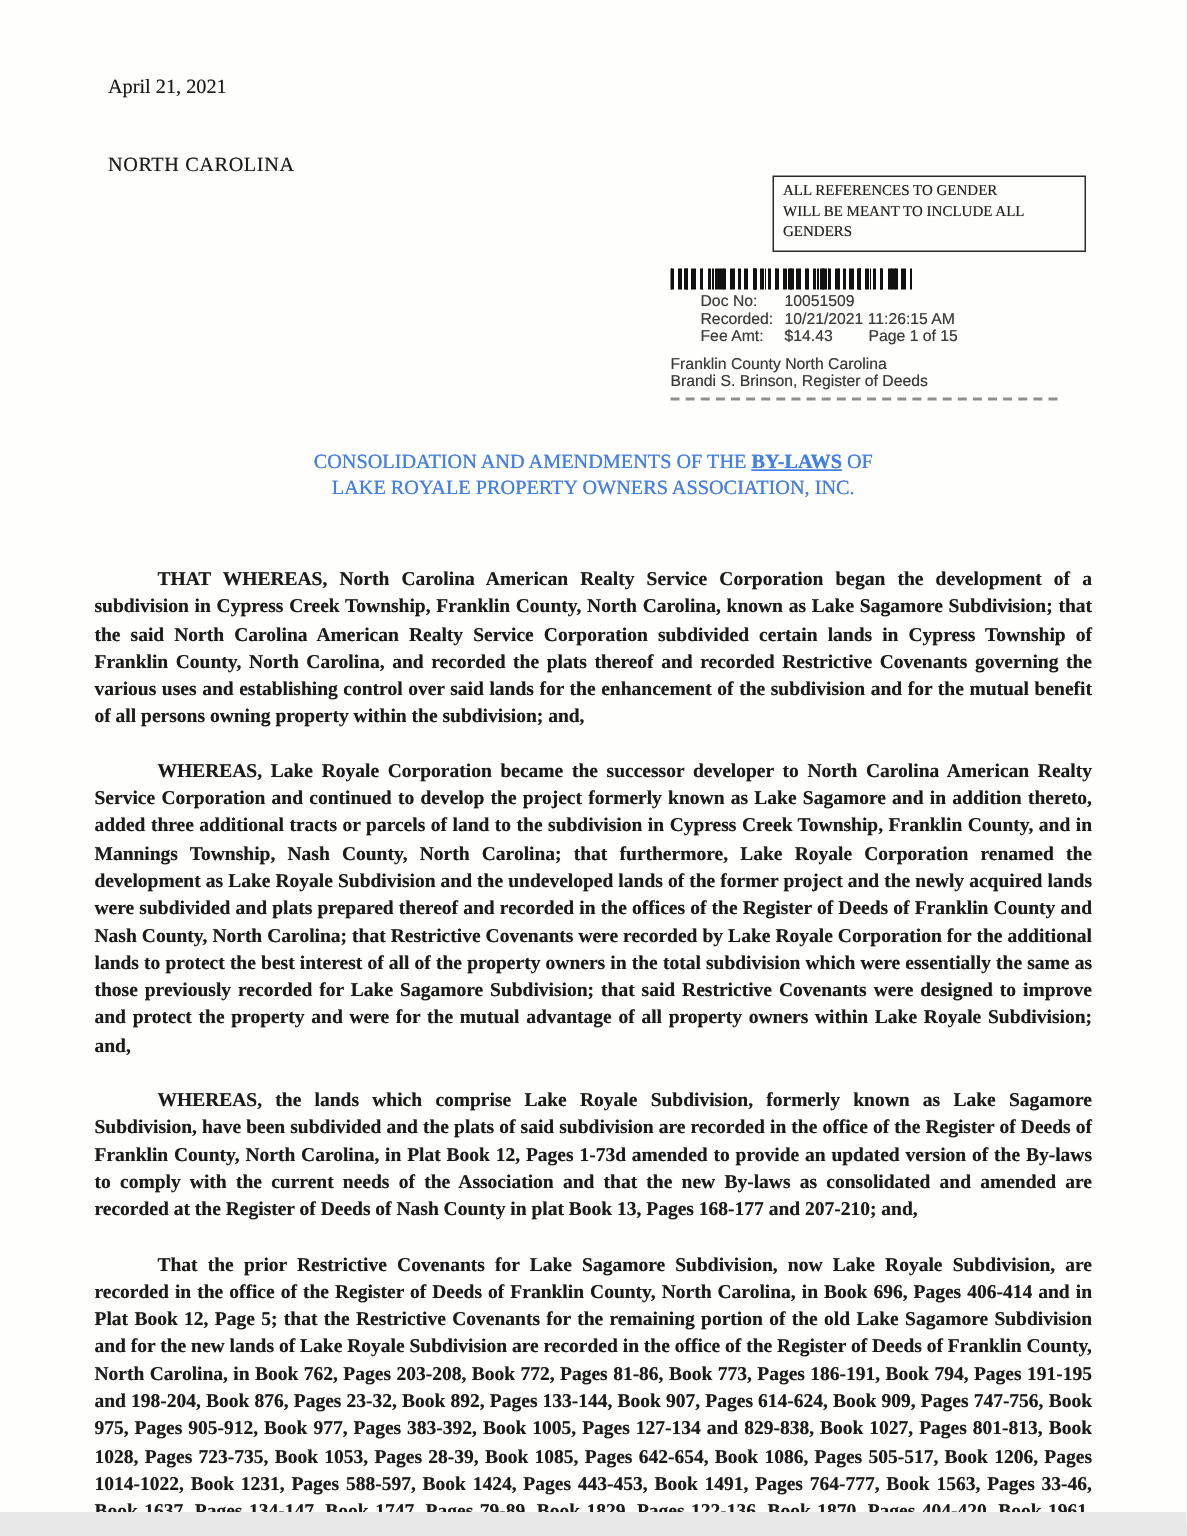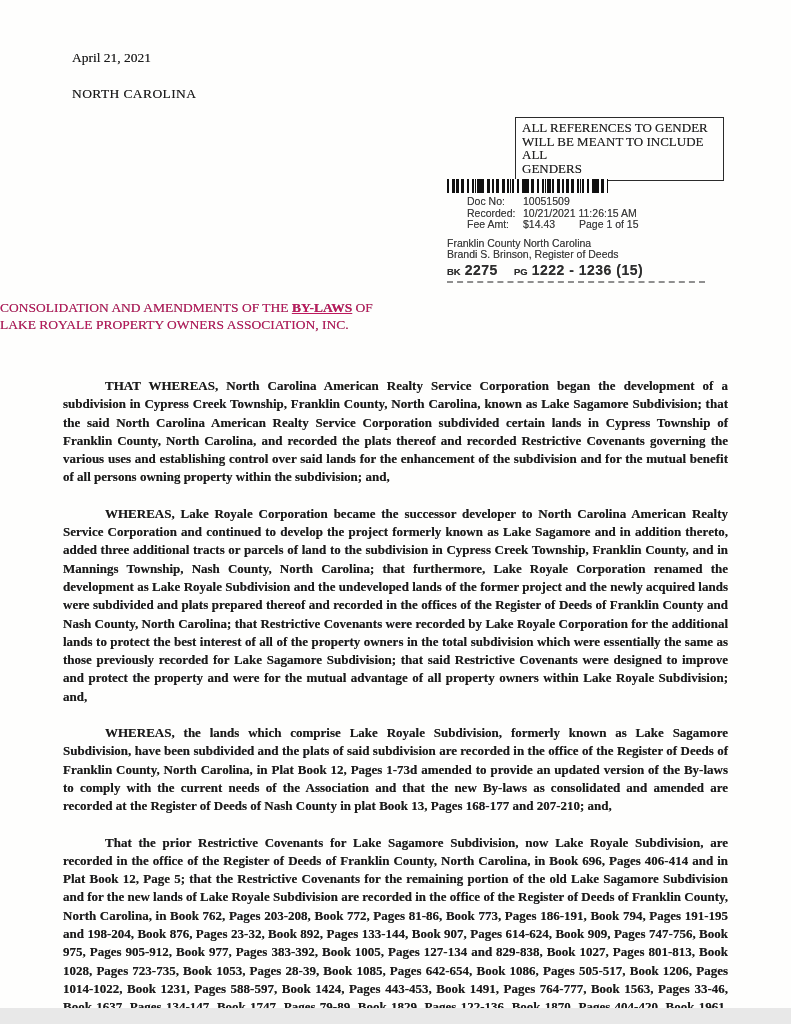--- a/index.html
+++ b/index.html
@@ -6,27 +6,27 @@
   .page{
     position:relative;
     width:791px;height:1008px;
     background:#fefefd;
     font-family:"Liberation Serif", serif;
     color:#1b1b1b;
     overflow:hidden;
     text-shadow:0 0 .45px rgba(20,20,20,.55);
   }
   .date-line{position:absolute;left:72px;top:50px;font-size:13.5px;}
-  .state-line{position:absolute;left:72px;top:86px;font-size:13.5px;letter-spacing:.4px;}
+  .state-line{position:absolute;left:72px;top:102px;font-size:13.5px;letter-spacing:.4px;}
 
   .gender-box{
     position:absolute;left:515px;top:117px;width:195px;
     border:1.6px solid #2b2b2b;
     padding:3px 6px 5px 6px;
-    font-size:13px;line-height:13.5px;
+    font-size:10px;line-height:13.5px;
     color:#242424;
   }
 
   .stamp{
     position:absolute;left:447px;top:179px;width:280px;
     font-family:"Liberation Sans", sans-serif;
     color:#3c3c3c;font-size:10.5px;line-height:11.5px;
   }
   .barcode{
     width:161px;height:14px;margin-bottom:3px;
@@ -42,21 +42,21 @@
   .fee-val{width:56px;flex:0 0 56px;}
   .stamp-gap{height:7px;}
   .bk-row{margin-top:4px;display:flex;align-items:baseline;color:#2e2e2e;}
   .bk-small{font-size:9.5px;font-weight:bold;margin-right:4px;}
   .bk-big{font-size:14px;font-weight:bold;letter-spacing:.5px;}
   .bk-spacer{width:16px;}
   .stamp-dashes{width:258px;border-top:2.5px dashed #8f8f8f;margin-top:4px;}
 
   .title-block{
     position:absolute;left:0;top:299px;width:791px;
-    text-align:left;font-size:13.5px;line-height:17px;color:#be185d;
+    text-align:center;font-size:13.5px;line-height:17px;color:#3b82f6;
   }
   .title-emphasis{font-weight:bold;text-decoration:underline;}
   .purpose-heading{
     position:absolute;left:0;top:350px;width:791px;
     text-align:center;font-size:13px;font-weight:bold;color:#161616;
   }
 
   .body-text{
     position:absolute;left:63px;top:377px;width:665px;
     font-size:13px;line-height:18.3px;text-align:justify;
@@ -88,27 +88,20 @@
       <span class="stamp-val">10/21/2021 11:26:15 AM</span>
     </div>
     <div class="stamp-row">
       <span class="stamp-label">Fee Amt:</span>
       <span class="stamp-val fee-val">$14.43</span>
       <span class="stamp-val">Page 1 of 15</span>
     </div>
     <div class="stamp-gap"></div>
     <div>Franklin County North Carolina</div>
     <div>Brandi S. Brinson, Register of Deeds</div>
-    <div class="bk-row">
-      <span class="bk-small">BK</span>
-      <span class="bk-big">2275</span>
-      <span class="bk-spacer"></span>
-      <span class="bk-small">PG</span>
-      <span class="bk-big">1222 - 1236 (15)</span>
-    </div>
     <div class="stamp-dashes"></div>
   </div>
 
   <div class="title-block">
     <div><span>CONSOLIDATION AND AMENDMENTS OF THE </span><span class="title-emphasis">BY-LAWS</span><span> OF</span></div>
     <div>LAKE ROYALE PROPERTY OWNERS ASSOCIATION, INC.</div>
   </div>
 
 
   <div class="body-text">

